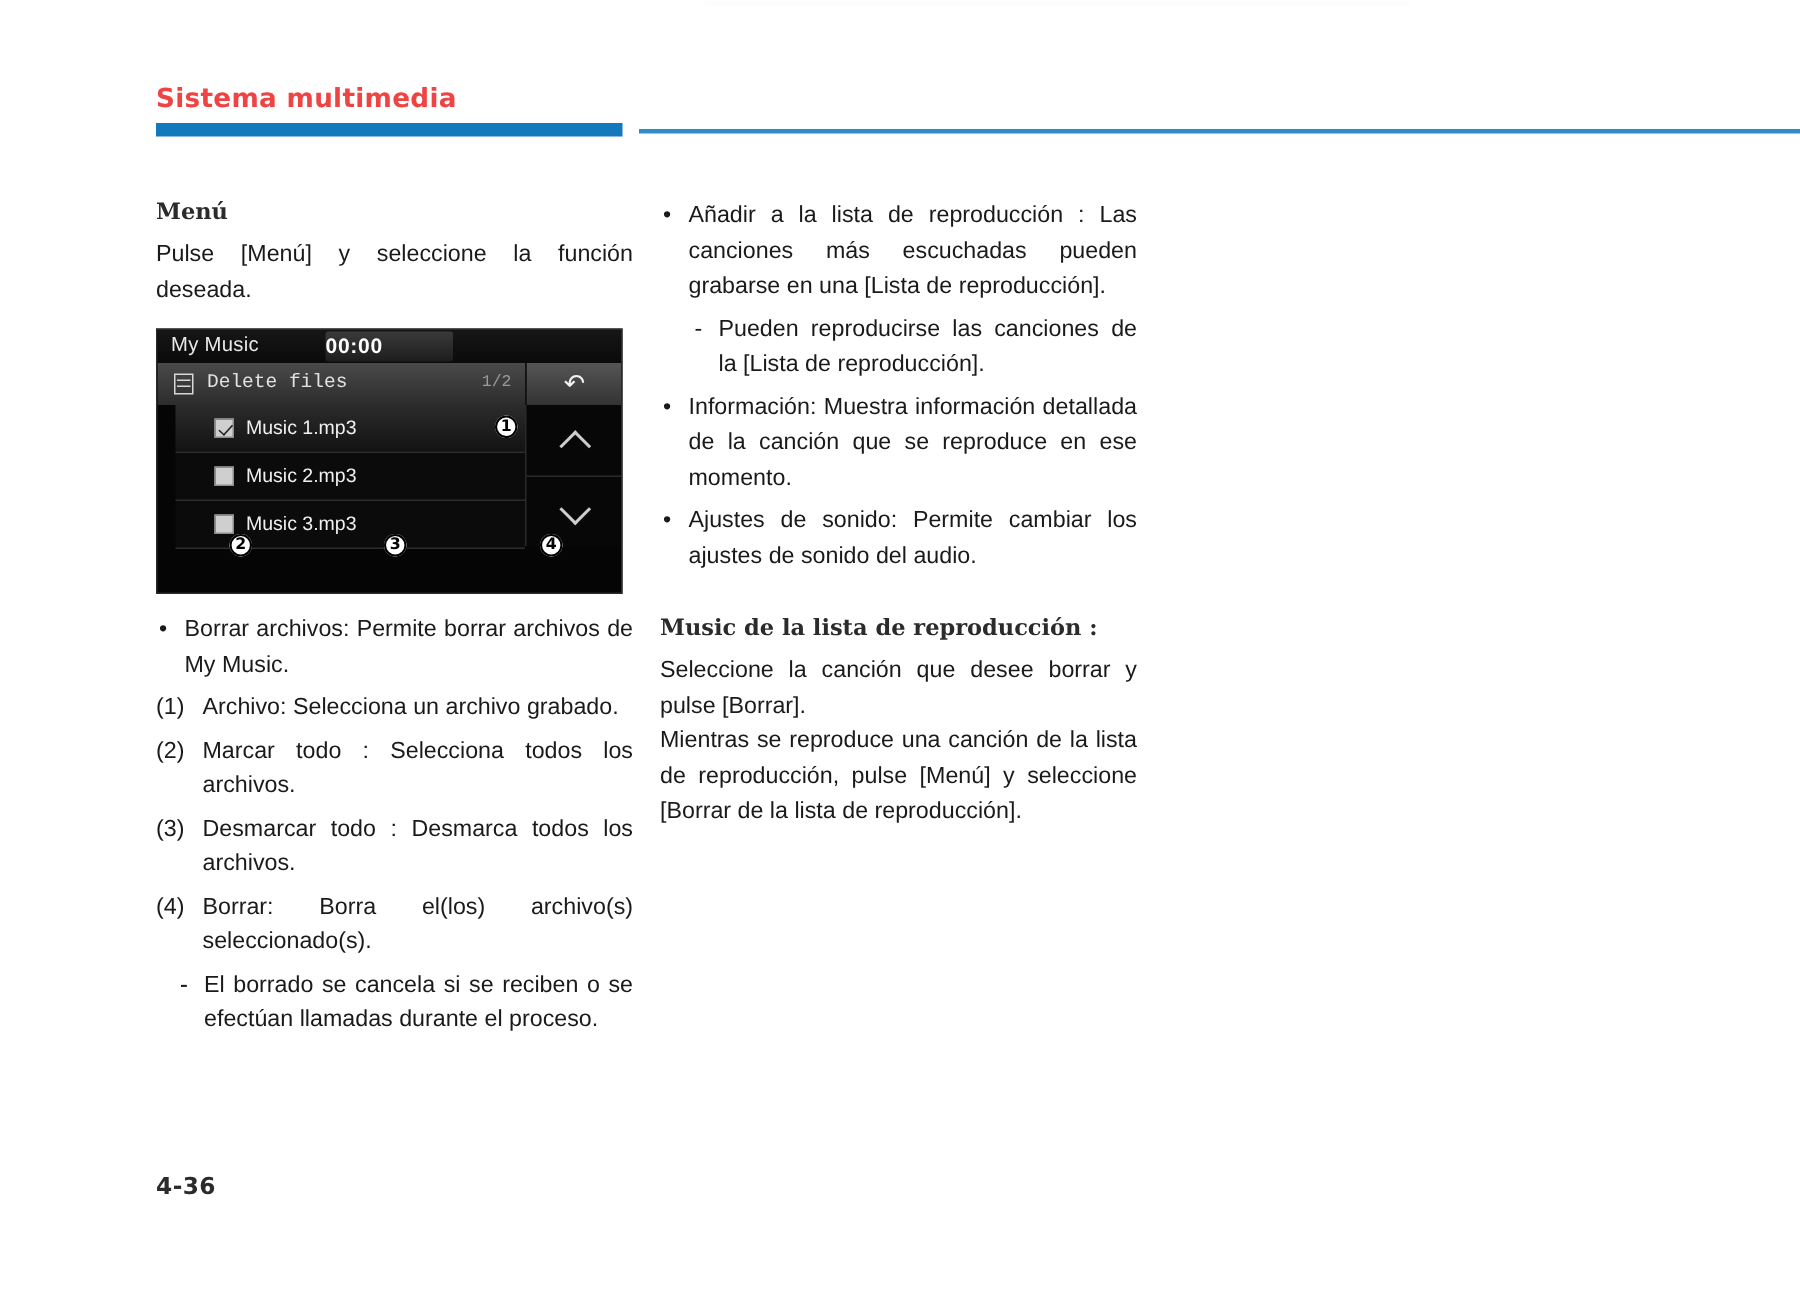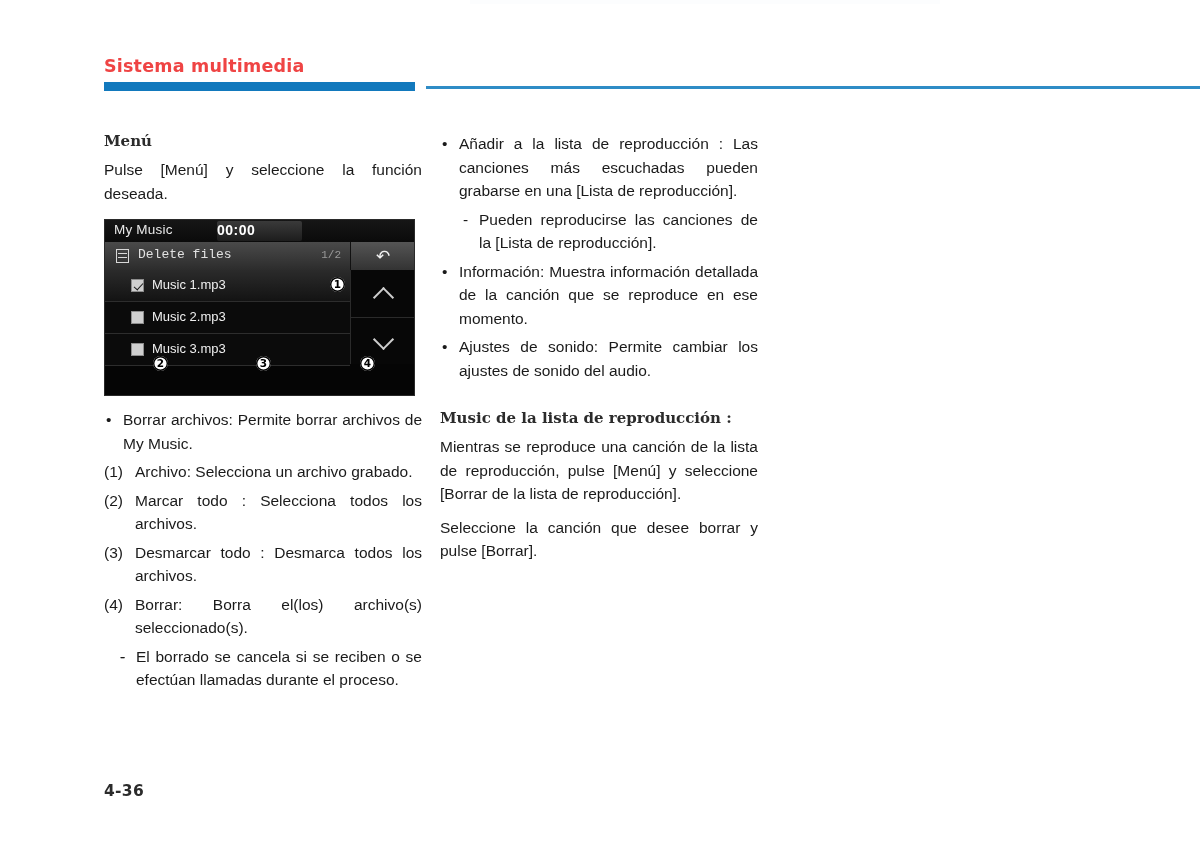--- a/index.html
+++ b/index.html
@@ -246,20 +246,21 @@
     position: absolute;
     left: 0; top: 50px;
     width: 245px;
     height: 94px;
   }
   .hu-row {
     position: relative;
     height: 31px;
     border-bottom: 1px solid #2d2d2d;
     background: #0b0b0b;
+    margin-left: 12px;
   }
   .hu-row.selected {
     background: linear-gradient(180deg,#2b2b2b 0%, #131313 100%);
   }
   .hu-checkbox {
     position: absolute;
     left: 26px; top: 9px;
     width: 13px; height: 13px;
     background: #cfcfcf;
     border: 1px solid #8d8d8d;
@@ -484,18 +485,18 @@
 
   <div class="bullet">
     <span class="mark">•</span>
     <span>Ajustes de sonido: Permite cambiar los ajustes de sonido del audio.</span>
   </div>
 
   <div class="gap-lg"></div>
 
   <div class="sub-head">Music de la lista de reproducción :</div>
 
+  <div class="para last">Seleccione la canción que desee borrar y pulse [Borrar].</div>
+
   <div class="para">Mientras se reproduce una canción de la lista de reproducción, pulse [Menú] y seleccione [Borrar de la lista de reproducción].</div>
-
-  <div class="para last">Seleccione la canción que desee borrar y pulse [Borrar].</div>
 </div>
 
 <div id="page-footer">4-36</div>
 
 </body></html>

